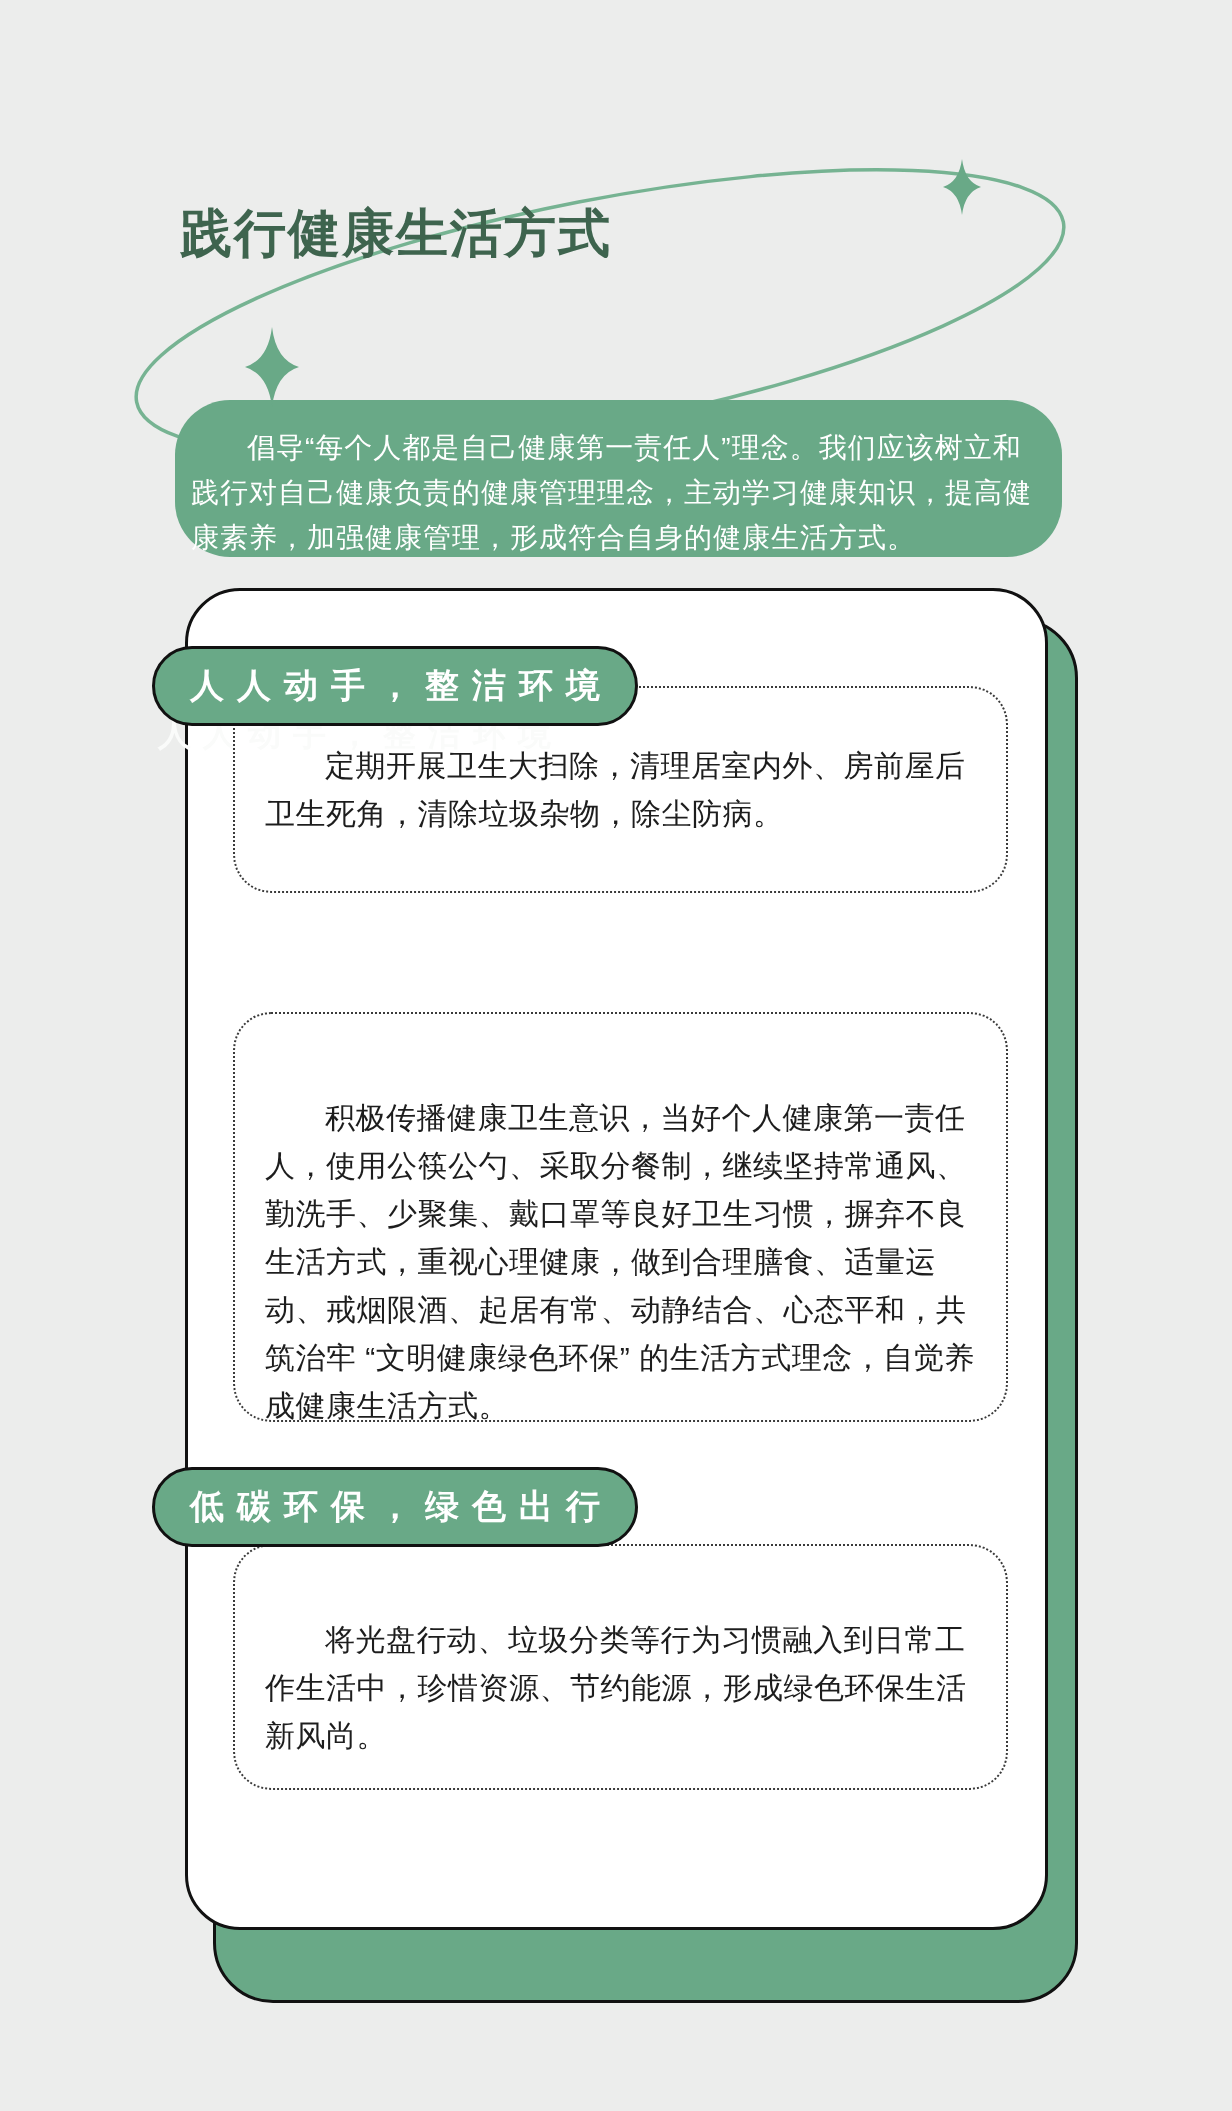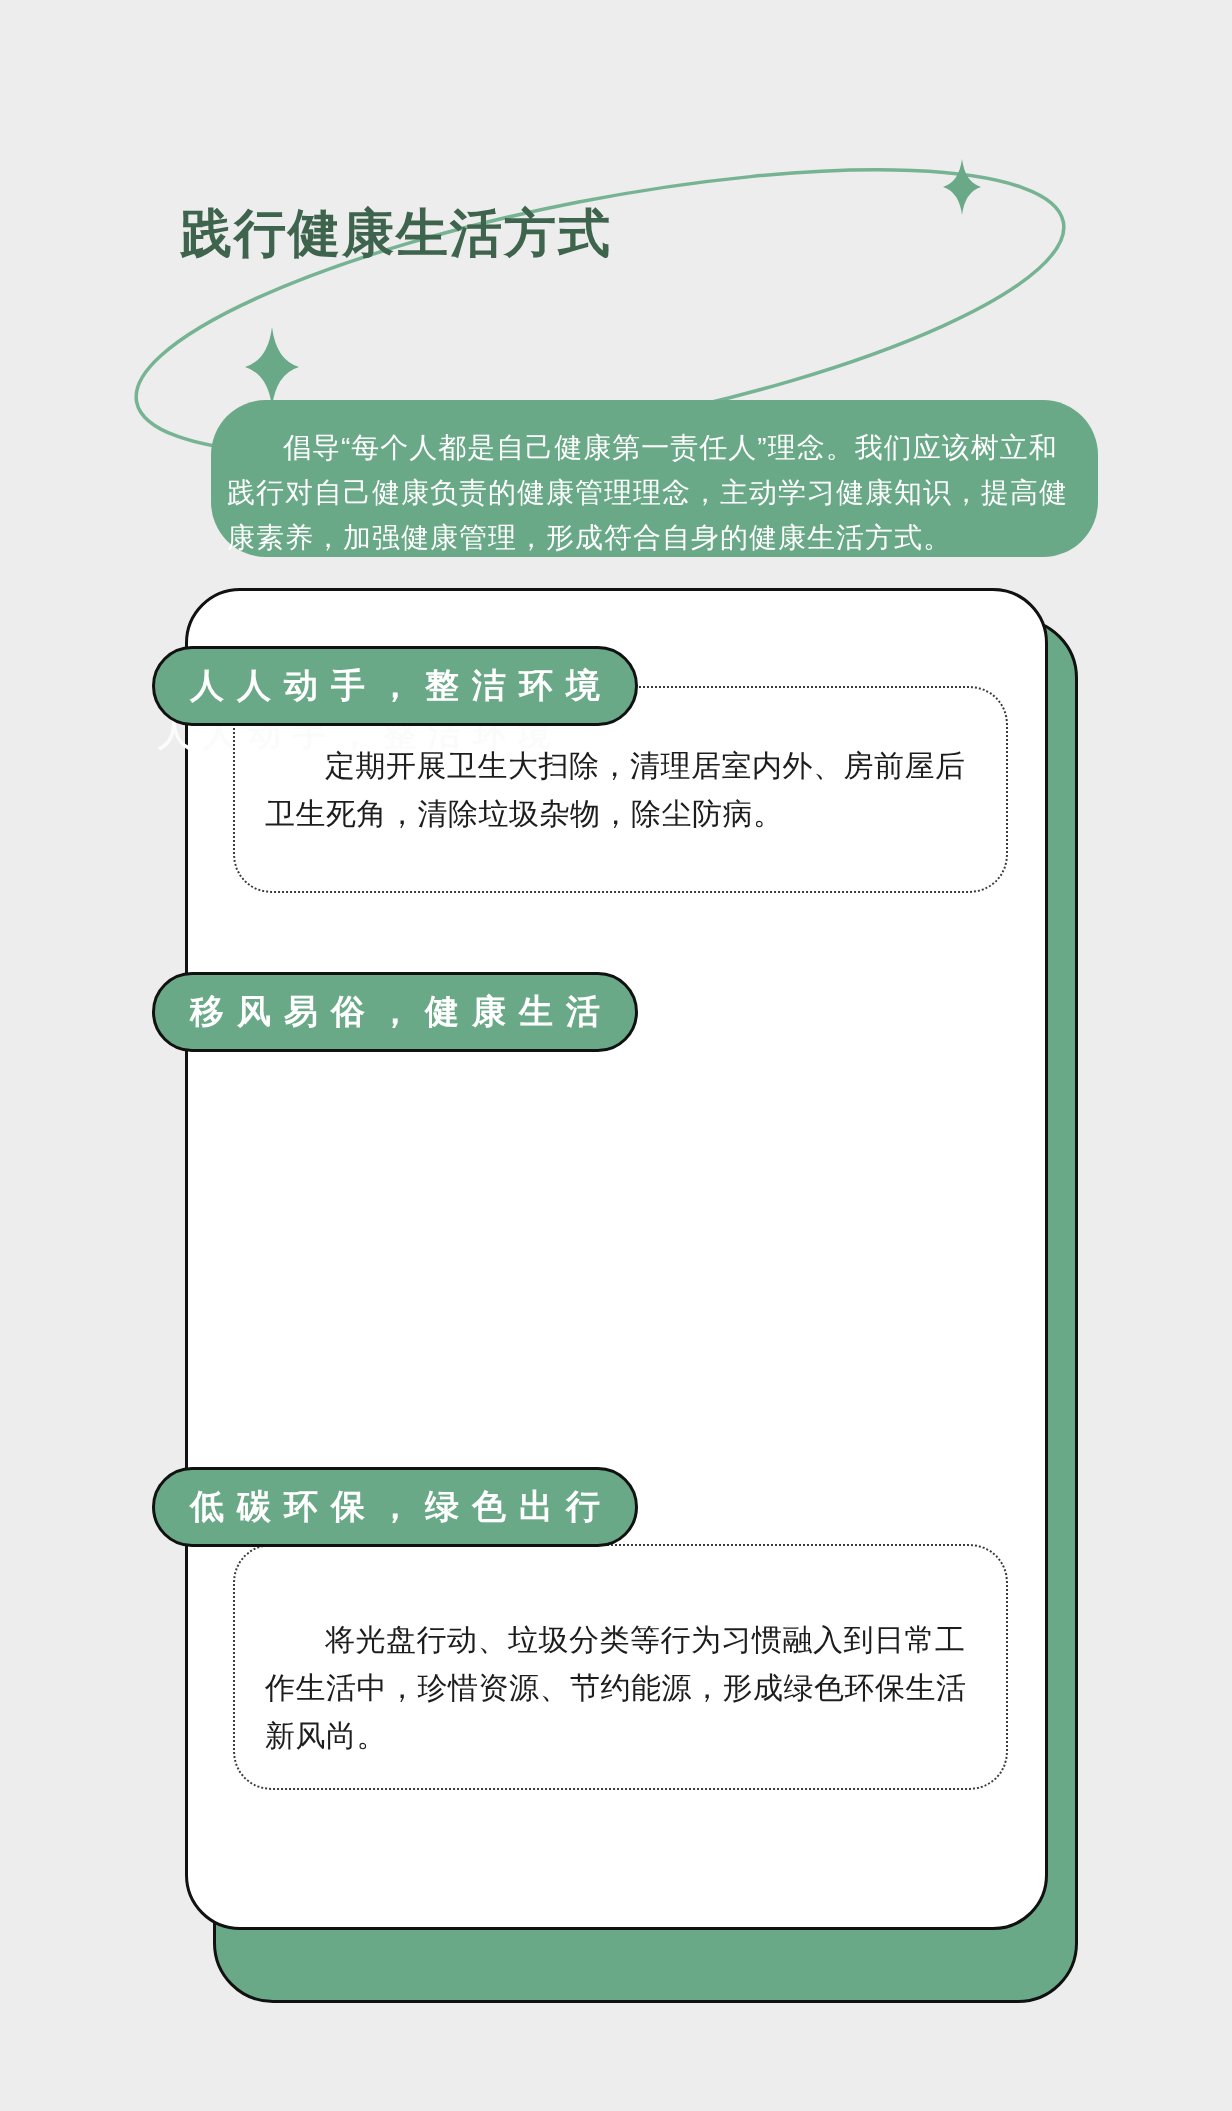--- a/index.html
+++ b/index.html
@@ -14,21 +14,21 @@
   .title{
     position:absolute;left:180px;top:150px;z-index:2;
     color:#3e644e;font-size:52px;font-weight:900;line-height:96px;letter-spacing:2px;
     white-space:nowrap;
   }
   
   .intro{
     position:absolute;left:175px;top:400px;width:887px;height:157px;z-index:3;
     background:#69a987;border-radius:55px;box-sizing:border-box;
     color:#ffffff;font-size:28px;line-height:45px;letter-spacing:1px;
-    padding:25px 14px 0 16px;text-indent:2em;margin-left:36px;
+    padding:25px 14px 0 16px;text-indent:2em;
   }
   
   .card-back{
     position:absolute;left:213px;top:618px;width:865px;height:1385px;z-index:1;
     background:#69a987;border:3px solid #111;border-radius:60px;box-sizing:border-box;
   }
   .card{
     position:absolute;left:185px;top:588px;width:863px;height:1342px;z-index:2;
     background:#ffffff;border:3px solid #111;border-radius:55px;box-sizing:border-box;
   }
@@ -87,23 +87,23 @@
 
   <div class="ghost">人人动手，整洁环境</div>
 
   <div class="dotted box1">
     <p>定期开展卫生大扫除，清理居室内外、房前屋后卫生死角，清除垃圾杂物，除尘防病。</p>
   </div>
   <div class="pill pill1">
       <span>人人动手，整洁环境</span>
     </div>
 
-  <div class="pill pill2">
-      <span>移风易俗，健康生活</span>
-    </div>
+  <div class="dotted box2">
+    <p>积极传播健康卫生意识，当好个人健康第一责任人，使用公筷公勺、采取分餐制，继续坚持常通风、勤洗手、少聚集、戴口罩等良好卫生习惯，摒弃不良生活方式，重视心理健康，做到合理膳食、适量运动、戒烟限酒、起居有常、动静结合、心态平和，共筑治牢 “文明健康绿色环保” 的生活方式理念，自觉养成健康生活方式。</p>
+  </div>
 
   <div class="dotted box3">
     <p>将光盘行动、垃圾分类等行为习惯融入到日常工作生活中，珍惜资源、节约能源，形成绿色环保生活新风尚。</p>
   </div>
   <div class="pill pill3">
       <span>低碳环保，绿色出行</span>
     </div>
 
 </div>
 

